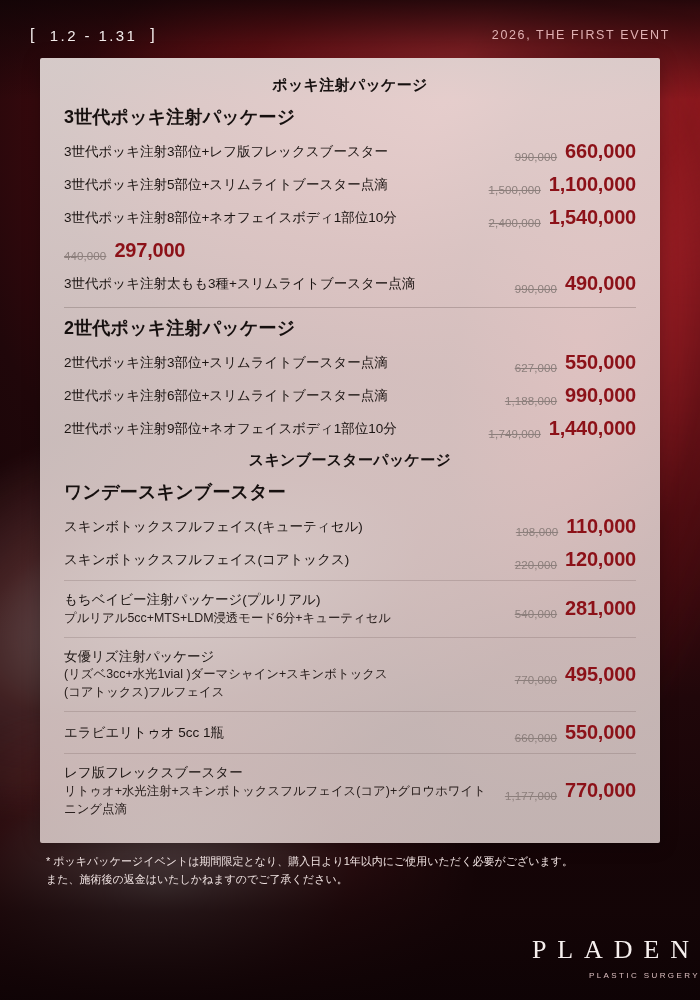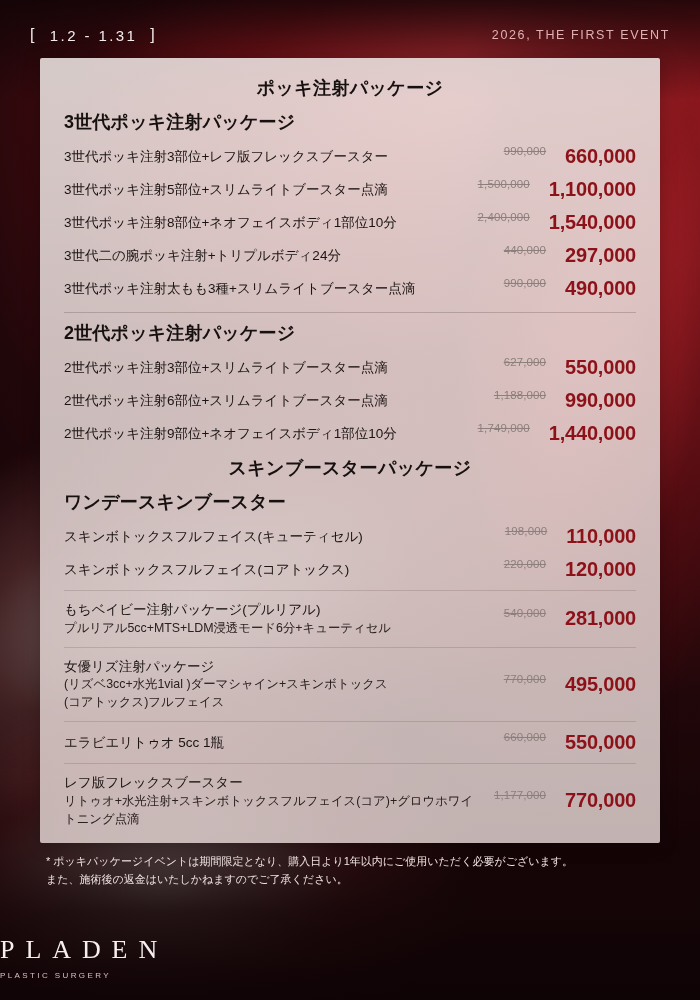--- a/index.html
+++ b/index.html
@@ -73,40 +73,40 @@
     box-sizing:border-box;
     background:linear-gradient(180deg, rgba(232,223,221,.90) 0%, rgba(228,216,214,.88) 35%, rgba(226,212,210,.86) 70%, rgba(224,209,207,.85) 100%);
     border-radius:2px;
     padding:14px 22px 10px 22px;
     box-shadow:0 2px 18px rgba(0,0,0,.28);
     z-index:4;
     overflow:hidden;
   }
   .sec-title{
     text-align:center;font-weight:bold;color:#16100f;
-    font-size:18px;letter-spacing:.02em;margin:4px 0 10px 0;
+    font-size:15px;letter-spacing:.02em;margin:4px 0 10px 0;
   }
   .sec-title.second{margin-top:6px;}
   .grp-title{
     font-weight:bold;color:#16100f;font-size:18px;
     margin:4px 0 6px 2px;letter-spacing:.01em;
   }
   .rows{display:block;}
   .row{
     display:flex;align-items:center;justify-content:space-between;
     padding:5px 2px 5px 2px;gap:8px;
   }
   .row .name{
     color:#1b1412;font-size:13.5px;line-height:1.45;flex:1 1 auto;
   }
   .row .name .sub{
     display:block;font-size:12.4px;color:#2a201e;line-height:1.45;
   }
   .price{
-    display:flex;align-items:flex-start;gap:19px;flex:0 0 auto;white-space:nowrap;
+    display:flex;align-items:flex-end;gap:8px;flex:0 0 auto;white-space:nowrap;
   }
   .old{
     color:#8c7f7c;font-size:11.5px;text-decoration:line-through;
     letter-spacing:.01em;
   }
   .new{
     color:#8c1118;font-weight:bold;font-size:20px;letter-spacing:-.01em;
   }
   .divider{
     height:1px;background:rgba(60,40,38,.22);margin:7px 2px 8px 2px;
@@ -115,21 +115,21 @@
 
   
   .notes{
     position:absolute;left:46px;right:40px;top:852px;z-index:5;
     color:#f0e3e2;font-size:11px;line-height:1.65;
   }
   .notes .n2{margin-top:6px;}
 
   
   .footer{
-    position:absolute;left:0;right:0;bottom:20px;text-align:left;z-index:5;
+    position:absolute;left:0;right:0;bottom:20px;text-align:right;z-index:5;
   }
   .brand{
     color:#f6efee;letter-spacing:.42em;font-size:26px;font-weight:400;
     font-family:"Liberation Serif","DejaVu Serif",serif;
   }
   .brand-sub{
     color:#dcbfc0;letter-spacing:.30em;font-size:8px;margin-top:6px;
   }
 </style>
 </head>
@@ -175,21 +175,20 @@
       </div>
     </div>
     <div class="row">
       <div class="name">3世代ポッキ注射8部位+ネオフェイスボディ1部位10分</div>
       <div class="price">
         <span class="old">2,400,000</span>
         <span class="new">1,540,000</span>
       </div>
     </div>
     <div class="row">
-      <div class="name">3世代二の腕ポッキ注射+トリプルボディ24分</div>
       <div class="price">
         <span class="old">440,000</span>
         <span class="new">297,000</span>
       </div>
     </div>
     <div class="row">
       <div class="name">3世代ポッキ注射太もも3種+スリムライトブースター点滴</div>
       <div class="price">
         <span class="old">990,000</span>
         <span class="new">490,000</span>

